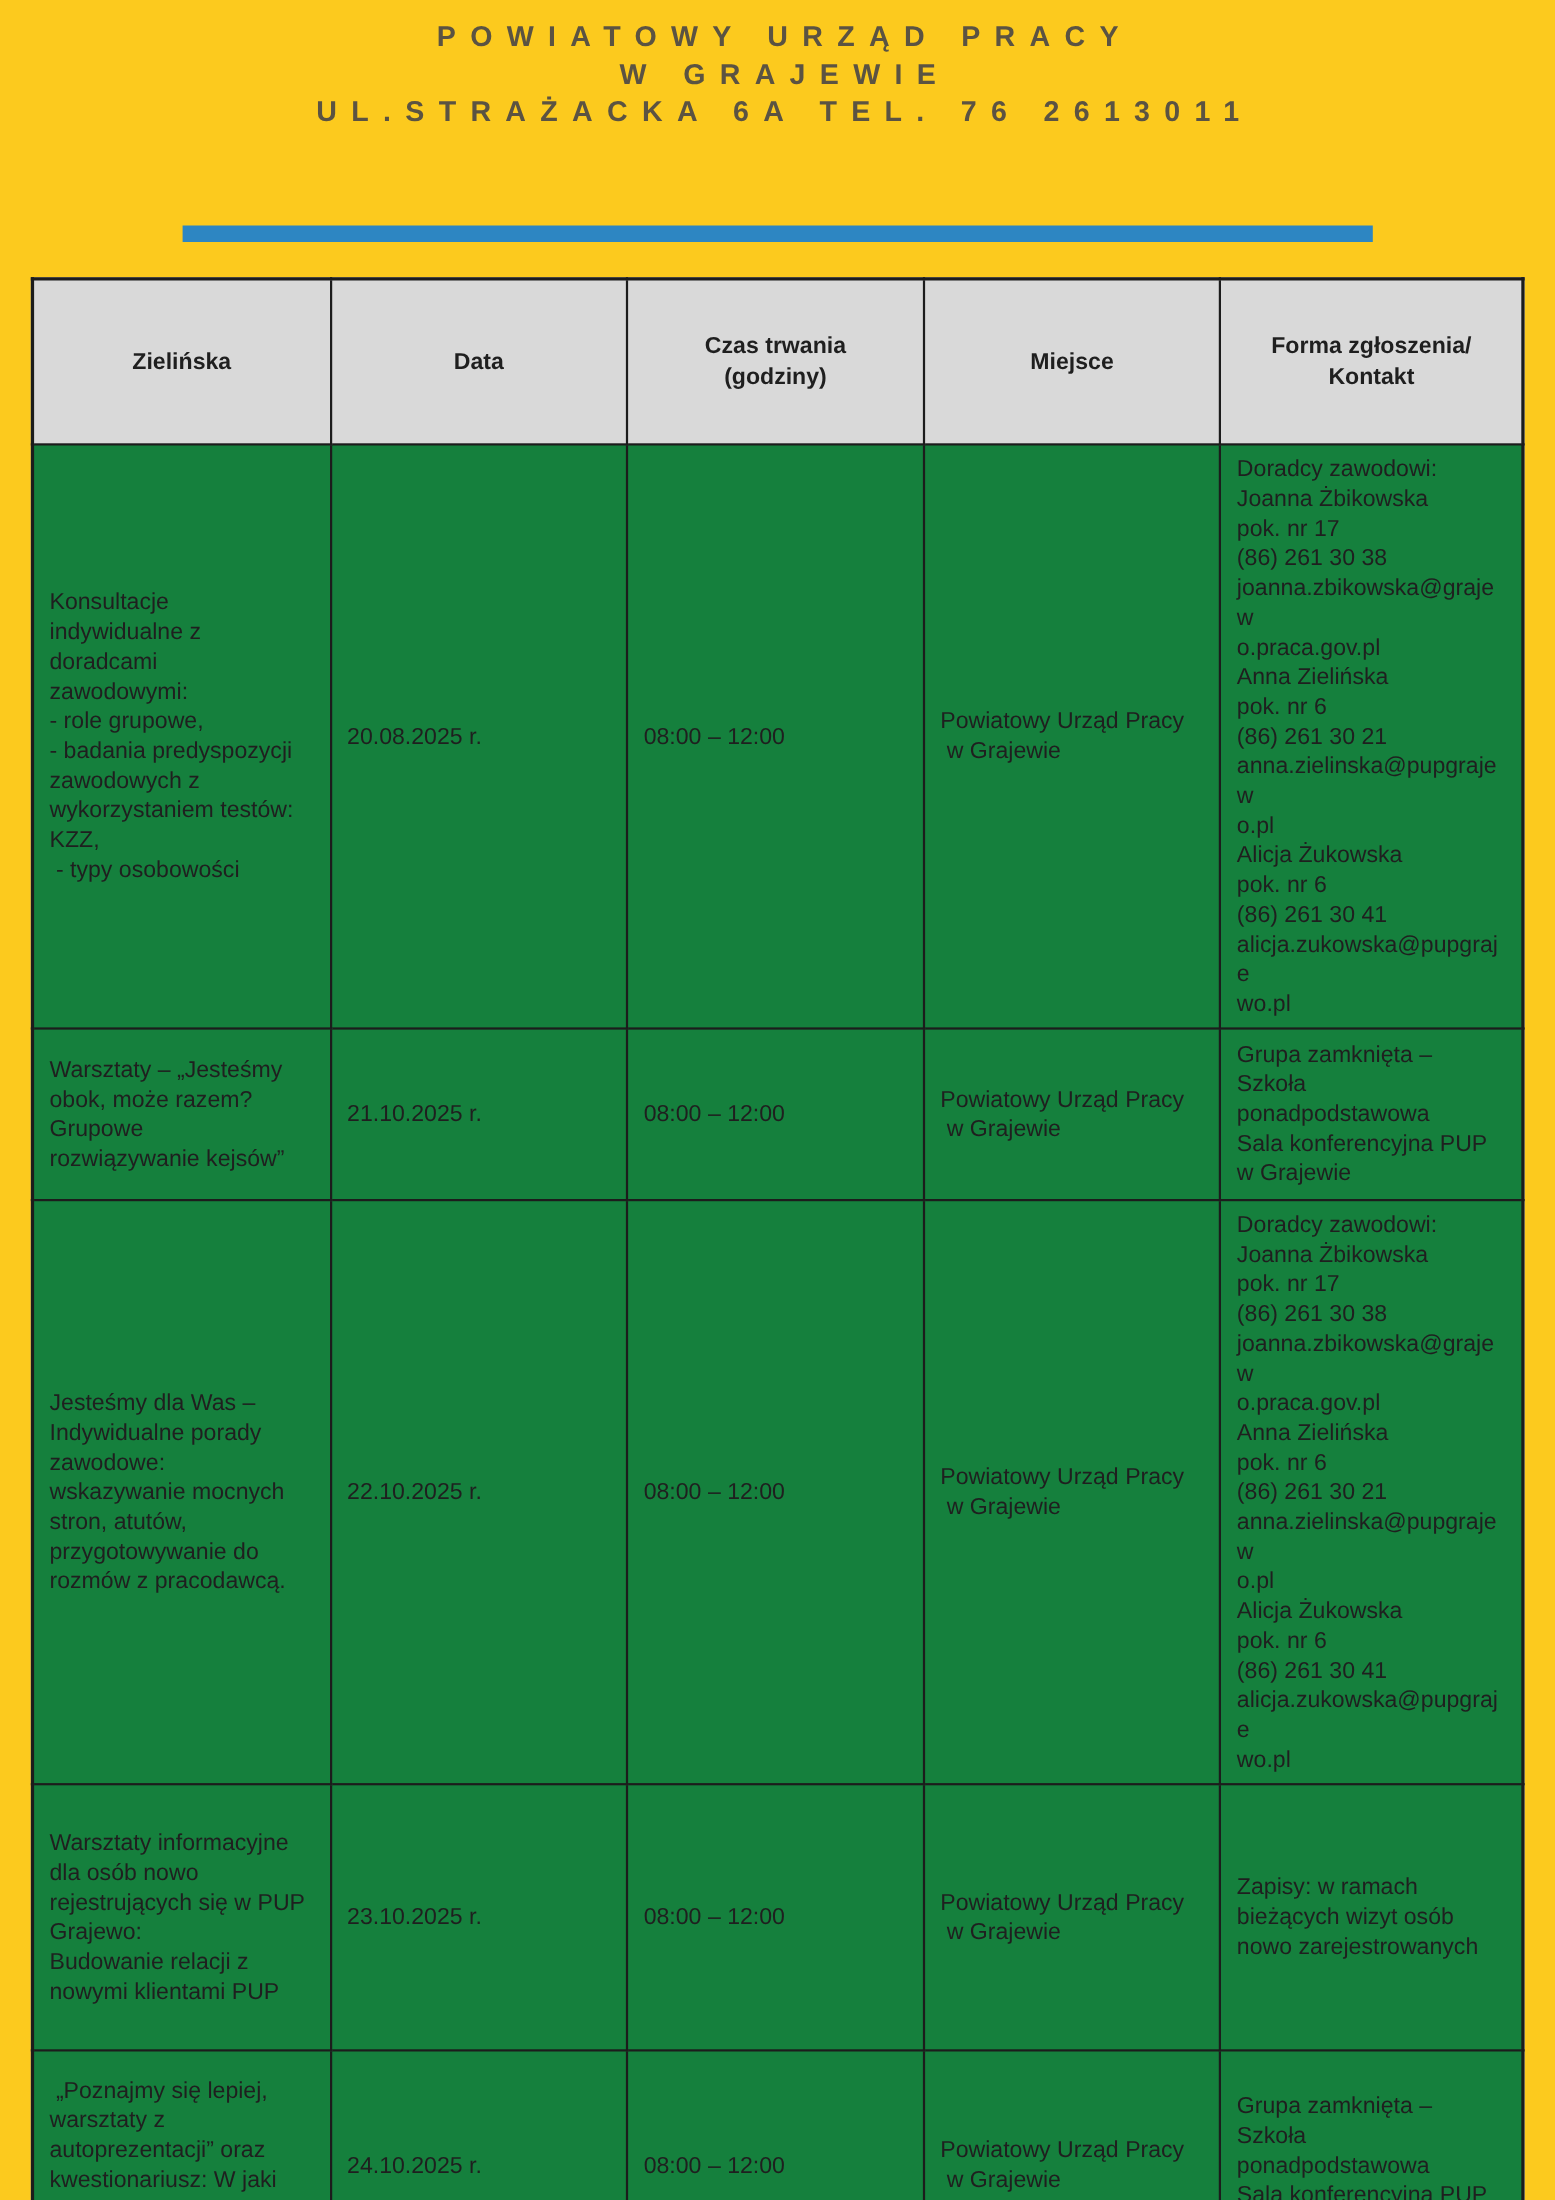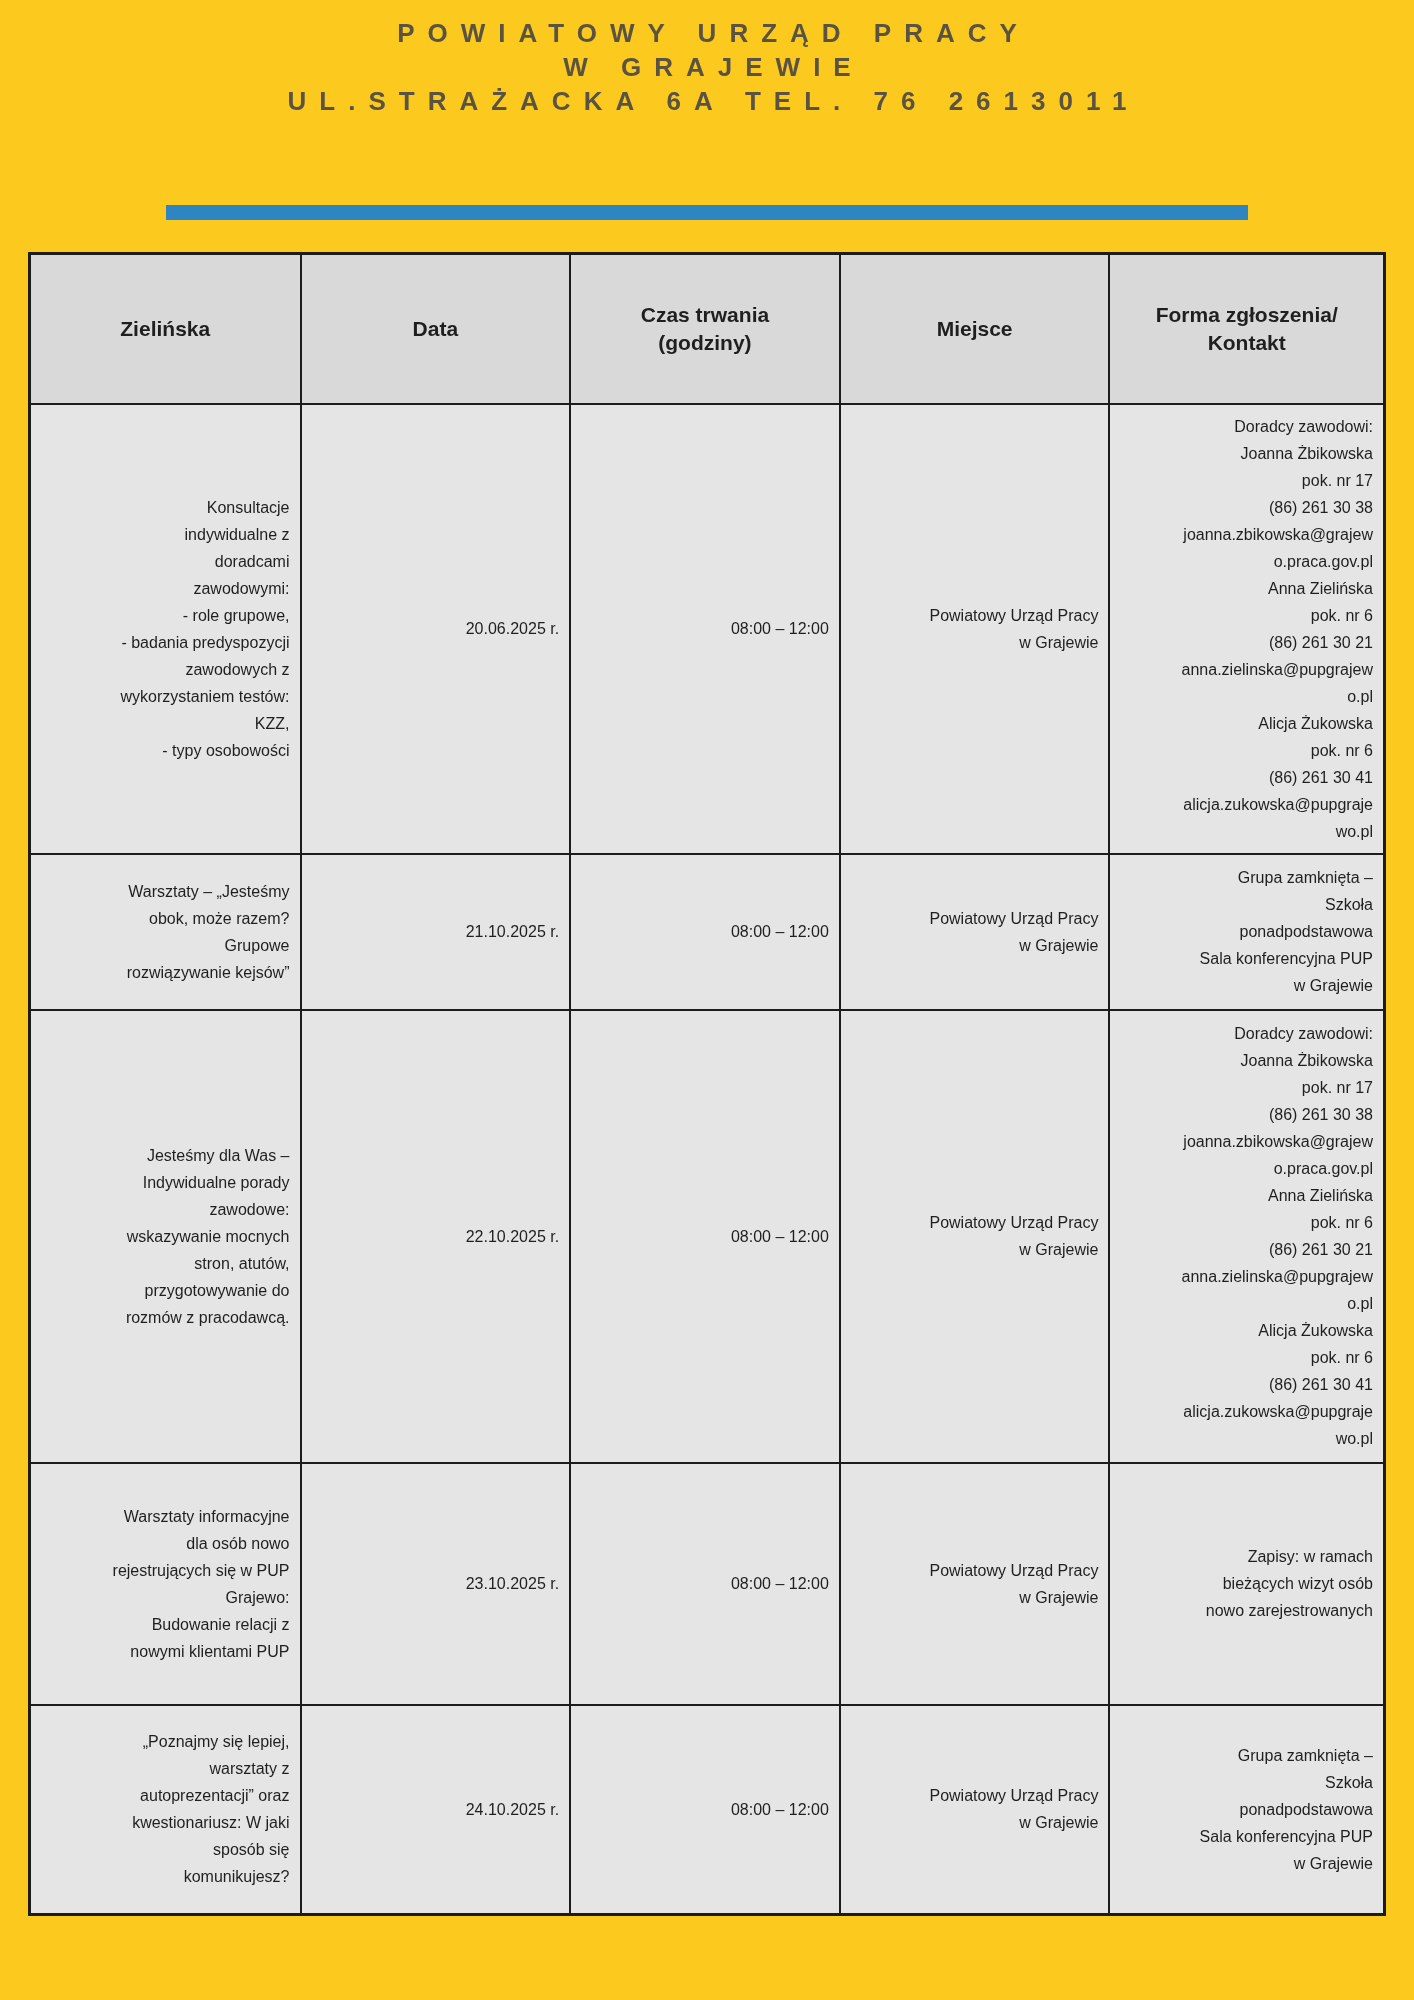--- a/index.html
+++ b/index.html
@@ -48,25 +48,25 @@
   table.schedule th {
     background: #d9d9d9;
     font-size: 21px;
     font-weight: 700;
     color: #1f1f1f;
     text-align: center;
     line-height: 28px;
     padding: 6px 8px;
   }
   table.schedule td {
-    background: #e5e5e5;
-    font-size: 16px;
+    background: #15803d;
+    font-size: 21px;
     font-weight: 400;
     color: #1f1f1f;
-    text-align: right;
+    text-align: left;
     line-height: 27px;
     padding: 8px 10px 8px 14px;
   }
   tr.h-head { height: 150px; }
   tr.h-r1 { height: 447px; }
   tr.h-r2 { height: 156px; }
   tr.h-r3 { height: 453px; }
   tr.h-r4 { height: 242px; }
   tr.h-r5 { height: 210px; }
 </style>
@@ -105,21 +105,21 @@
       <td>Konsultacje
 indywidualne z
 doradcami
 zawodowymi:
 - role grupowe,
 - badania predyspozycji
 zawodowych z
 wykorzystaniem testów:
 KZZ,
 &nbsp;- typy osobowości</td>
-      <td>20.06.2025 r.</td>
+      <td>20.08.2025 r.</td>
       <td>08:00 – 12:00</td>
       <td>Powiatowy Urząd Pracy
 &nbsp;w Grajewie</td>
       <td>Doradcy zawodowi:
 Joanna Żbikowska
 pok. nr 17
 (86) 261 30 38
 joanna.zbikowska@grajew
 o.praca.gov.pl
 Anna Zielińska

